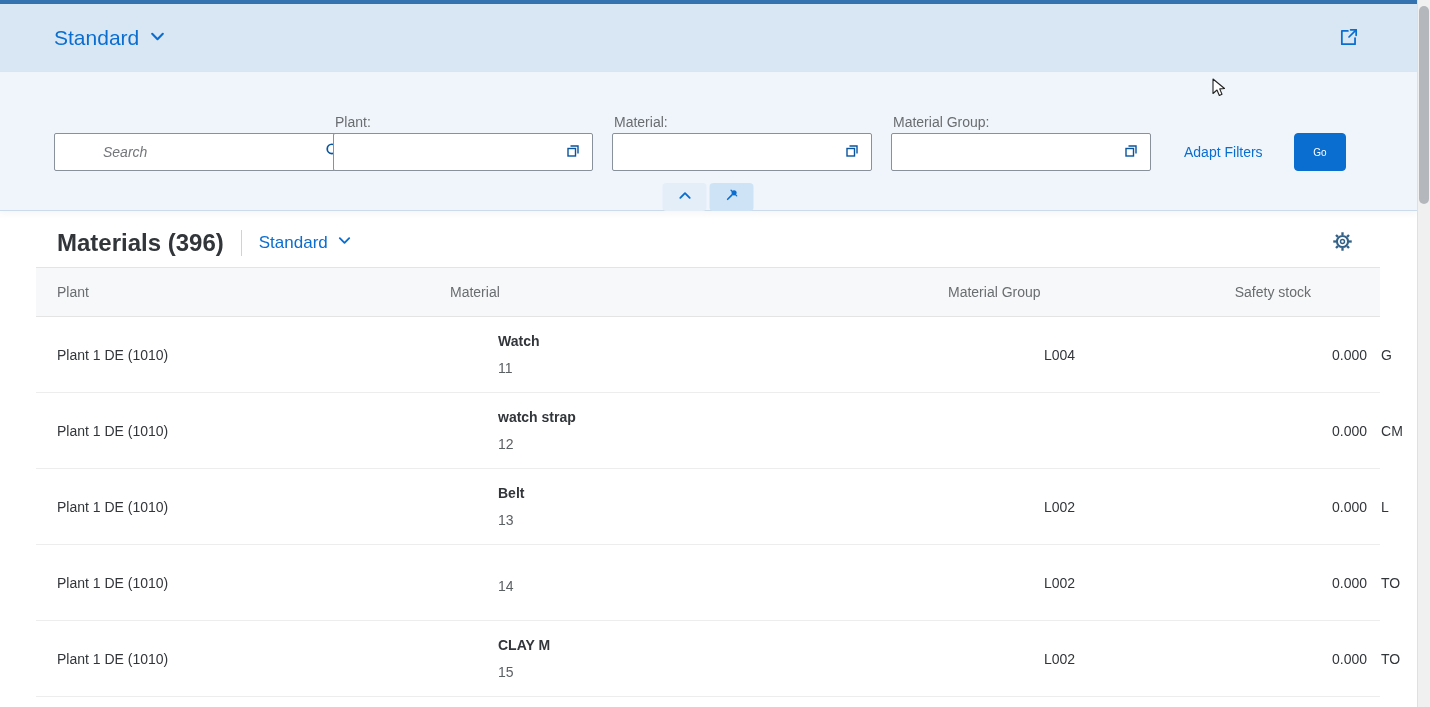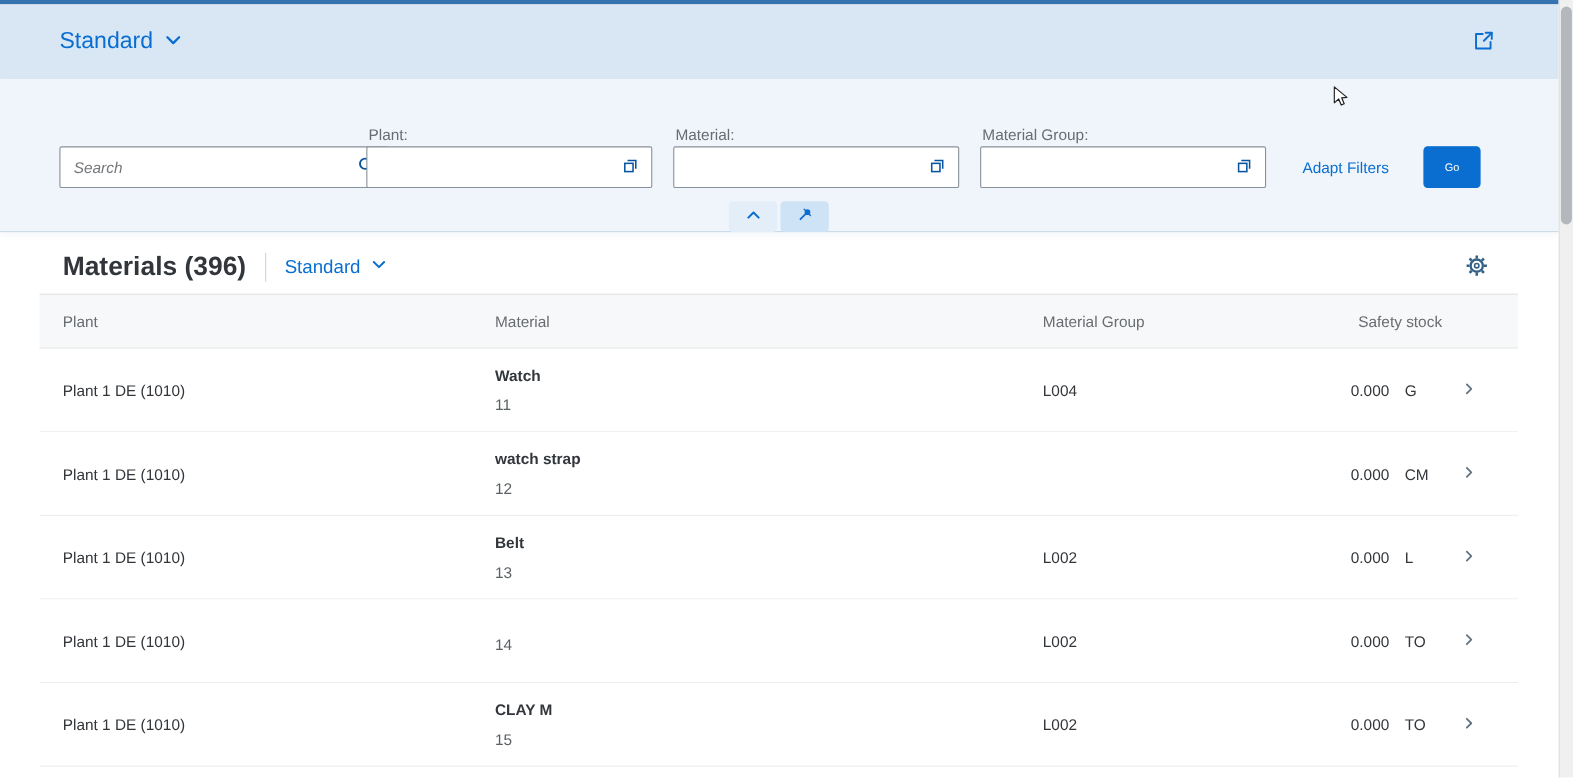--- a/index.html
+++ b/index.html
@@ -33,21 +33,21 @@
   .table-card { position:absolute; top:219px; left:36px; width:1344px; }
   .table-header-bar { height:48px; display:flex; align-items:center; padding:0 21px; }
   .table-title { font-size:24px; font-weight:bold; color:#32363a; }
   .th-sep { width:1px; height:26px; background:#d2d2d2; margin:0 17px; }
   .table-variant { display:flex; align-items:center; gap:9px; color:#0a6ed1; font-size:17px; cursor:pointer; }
   .gear-btn { margin-left:auto; width:34px; height:34px; border:none; background:transparent; color:#346187; display:flex; align-items:center; justify-content:center; cursor:pointer; }
 
   .thead-row, .trow { display:grid; grid-template-columns:393px 498px 240px 1fr 48px; padding:2px 21px; align-items:center; }
   .thead-row { height:50px; background:#f7f8f9; border-top:1px solid #e4e4e4; border-bottom:1px solid #e4e4e4; color:#6a6d70; font-size:14px; }
   .thead-row .h-stock { text-align:right; }
-  .trow { height:76px; background:#fff; border-bottom:1px solid #ededed; cursor:pointer; }
+  .trow { height:76px; background:#fff; border-bottom:1px solid #ededed; cursor:pointer;gap:48px; }
   .cell-plant { color:#32363a; }
   .cell-material .mat-name { font-weight:bold; color:#32363a; line-height:20px; }
   .cell-material .mat-id { color:#5b6063; line-height:20px; margin-top:7px; }
   .cell-group { color:#32363a; }
   .cell-stock { display:flex; align-items:flex-start; justify-content:flex-end; }
   .cell-stock .num { text-align:right; }
   .cell-stock .unit { width:34px; margin-left:14px; text-align:left; }
   .cell-nav { display:flex; justify-content:center; color:#62727f; }
 
   
@@ -76,21 +76,21 @@
         <svg width="22" height="22" viewBox="0 0 20 20" fill="none" stroke="currentColor" stroke-width="1.6" stroke-linecap="round" stroke-linejoin="round">
           <path d="M9 4.5 H3.5 V16.5 H15.5 V11"></path>
           <path d="M11.5 3.5 H16.5 V8.5"></path>
           <line x1="16.5" y1="3.5" x2="10" y2="10"></line>
         </svg>
       </span>
     </button>
   </header>
 
   <section class="filterbar">
-    <div class="fb-input-wrap" style="left:54px; width:299px;">
+    <div class="fb-input-wrap" style="left:54px; width:299px;padding-left:36px;">
       <input type="text" placeholder="Search" style="">
       <button class="fb-icon-btn">
         <span>
           <svg width="17" height="17" viewBox="0 0 16 16">
               <circle cx="6.5" cy="6.5" r="4.4" fill="none" stroke="currentColor" stroke-width="1.6"></circle>
               <line x1="10" y1="10" x2="14" y2="14" stroke="currentColor" stroke-width="1.6" stroke-linecap="round"></line>
             </svg>
         </span>
       </button>
     </div>

